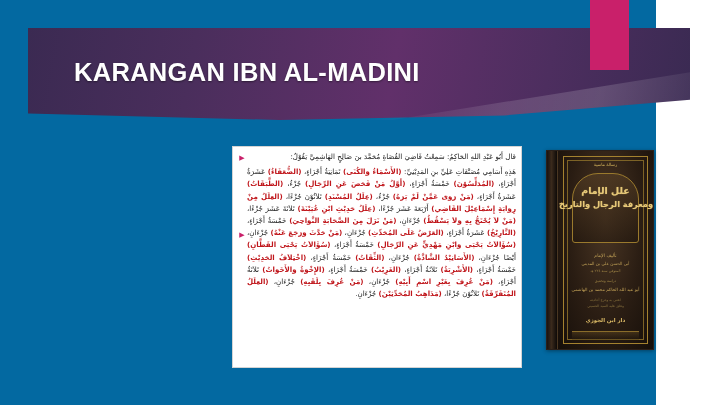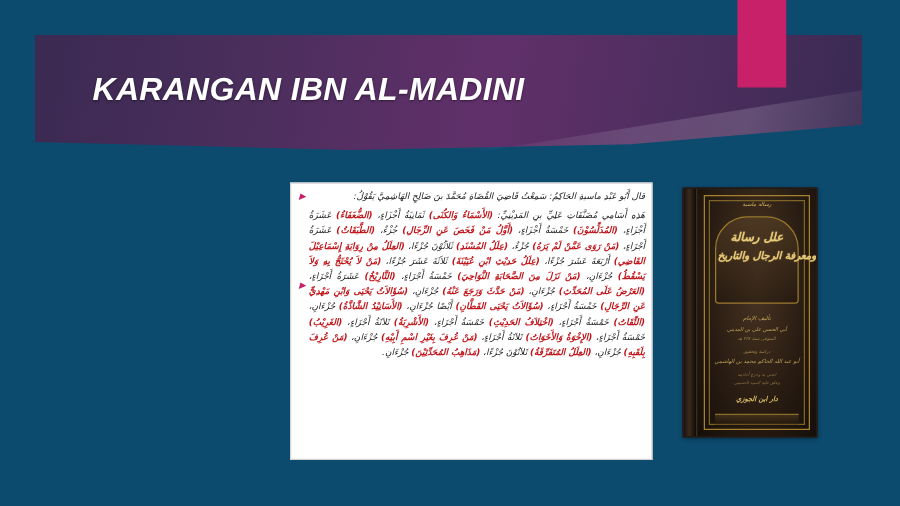--- a/index.html
+++ b/index.html
@@ -4,23 +4,22 @@
 <style>
   * { margin:0; padding:0; box-sizing:border-box; }
   html,body {
     width:720px; height:405px;
     background:#ffffff;
     font-family:"Liberation Sans", sans-serif;
     overflow:hidden;
   }
   #slide {
     position:relative;
-    width:720px; height:405px;
-    background:#0c4a6e;
-    font-style:italic;
+    width:656px; height:405px;
+    background:#0369a1;
   }
 
   
   #title-bar-wrap {
     position:absolute;
     left:28px; top:28px;
     width:662px; height:92px;
   }
   #title-bar {
     position:absolute; inset:0;
@@ -177,36 +176,36 @@
   <div id="title-bar-wrap">
     <div id="title-bar"></div>
     <div id="title-swoosh"></div>
     <div id="slide-title">KARANGAN IBN AL-MADINI</div>
   </div>
   <div id="title-accent-bar"></div>
 
   <div id="body-area">
     <div class="bullet-row">
       <span class="bullet-marker">▶</span>
-      <span class="bullet-text"><span>قال أَبُو عَبْدِ ماسيةِ الحَاكِمُ: سَمِعْتُ قَاضِيَ القُضَاةِ مُحَمَّدَ بنَ صَالِحٍ الهَاشِمِيَّ يَقُوْلُ:</span></span>
+      <span class="bullet-text"><span>قال أَبُو عَبْدِ اللهِ الحَاكِمُ: سَمِعْتُ قَاضِيَ القُضَاةِ مُحَمَّدَ بنَ صَالِحٍ الهَاشِمِيَّ يَقُوْلُ:</span></span>
     </div>
     <div class="bullet-row">
       <span class="bullet-marker">▶</span>
       <span class="bullet-text"><span>هَذِهِ أَسَامِي مُصَنَّفَاتِ عَلِيِّ بنِ المَدِيْنِيِّ: </span><span class="hl">(الأَسْمَاءُ وَالكُنَى)</span><span> ثَمَانِيَةُ أَجْزَاءٍ، </span><span class="hl">(الضُّعَفَاءُ)</span><span> عَشَرَةُ أَجْزَاءٍ، </span><span class="hl">(المُدَلِّسُوْنَ)</span><span> خَمْسَةُ أَجْزَاءٍ، </span><span class="hl">(أَوَّلُ مَنْ فَحَصَ عَنِ الرِّجَالِ)</span><span> جُزْءٌ، </span><span class="hl">(الطَّبَقَاتُ)</span><span> عَشَرَةُ أَجْزَاءٍ، </span><span class="hl">(مَنْ رَوَى عَمَّنْ لَمْ يَرَهُ)</span><span> جُزْءٌ، </span><span class="hl">(عِلَلُ المُسْنَدِ)</span><span> ثَلاَثُوْنَ جُزْءًا، </span><span class="hl">(العِلَلُ مِنْ رِوَايَةِ إِسْمَاعِيْلَ القَاضِي)</span><span> أَرْبَعَةَ عَشَرَ جُزْءًا، </span><span class="hl">(عِلَلُ حَدِيْثِ ابْنِ عُيَيْنَةَ)</span><span> ثَلاَثَةَ عَشَرَ جُزْءًا، </span><span class="hl">(مَنْ لاَ يُحْتَجُّ بِهِ وَلاَ يَسْقُطُ)</span><span> جُزْءَانِ، </span><span class="hl">(مَنْ نَزَلَ مِنَ الصَّحَابَةِ النَّوَاحِيَ)</span><span> خَمْسَةُ أَجْزَاءٍ، </span><span class="hl">(التَّارِيْخُ)</span><span> عَشَرَةُ أَجْزَاءٍ، </span><span class="hl">(العَرْضُ عَلَى المُحَدِّثِ)</span><span> جُزْءَانِ، </span><span class="hl">(مَنْ حَدَّثَ وَرَجَعَ عَنْهُ)</span><span> جُزْءَانِ، </span><span class="hl">(سُؤَالاَتُ يَحْيَى وَابْنِ مَهْدِيٍّ عَنِ الرِّجَالِ)</span><span> خَمْسَةُ أَجْزَاءٍ، </span><span class="hl">(سُؤَالاَتُ يَحْيَى القَطَّانِ)</span><span> أَيْضًا جُزْءَانِ، </span><span class="hl">(الأَسَانِيْدُ الشَّاذَّةُ)</span><span> جُزْءَانِ، </span><span class="hl">(الثِّقَاتُ)</span><span> خَمْسَةُ أَجْزَاءٍ، </span><span class="hl">(اخْتِلاَفُ الحَدِيْثِ)</span><span> خَمْسَةُ أَجْزَاءٍ، </span><span class="hl">(الأَشْرِبَةُ)</span><span> ثَلاَثَةُ أَجْزَاءٍ، </span><span class="hl">(الغَرِيْبُ)</span><span> خَمْسَةُ أَجْزَاءٍ، </span><span class="hl">(الإِخْوَةُ وَالأَخَوَاتُ)</span><span> ثَلاَثَةُ أَجْزَاءٍ، </span><span class="hl">(مَنْ عُرِفَ بِغَيْرِ اسْمِ أَبِيْهِ)</span><span> جُزْءَانِ، </span><span class="hl">(مَنْ عُرِفَ بِلَقَبِهِ)</span><span> جُزْءَانِ، </span><span class="hl">(العِلَلُ المُتَفَرِّقَةُ)</span><span> ثَلاَثُوْنَ جُزْءًا، </span><span class="hl">(مَذَاهِبُ المُحَدِّثِيْنَ)</span><span> جُزْءَانِ.</span></span>
     </div>
   </div>
 
   <div id="book-cover">
     <div id="book-spine"></div>
     <div id="book-face">
       <div id="book-frame-outer"></div>
       <div id="book-frame-inner"></div>
       <div id="book-badge">رسالة ماسية</div>
       <div id="book-arch"></div>
-      <div class="book-title-line" id="book-title-1">علل رسالة</div>
+      <div class="book-title-line" id="book-title-1">علل الإمام</div>
       <div class="book-title-line" id="book-title-2">ومعرفة الرجال والتاريخ</div>
       <div class="book-meta" id="book-author">تأليف الإمام</div>
       <div class="book-meta" id="book-author2">أبي الحسن علي بن المديني</div>
       <div class="book-meta" id="book-death">المتوفى سنة ٢٣٤ هـ</div>
       <div class="book-meta" id="book-editor-lbl">دراسة وتحقيق</div>
       <div class="book-meta" id="book-editor">أبو عبد الله الحاكم محمد بن الهاشمي</div>
       <div class="book-meta" id="book-note1">اعتنى به وخرج أحاديثه</div>
       <div class="book-meta" id="book-note2">وعلق عليه السيد الحسيني</div>
       <div class="book-meta" id="book-pub">دار ابن الجوزي</div>
       <div id="book-bottom-band"></div>

